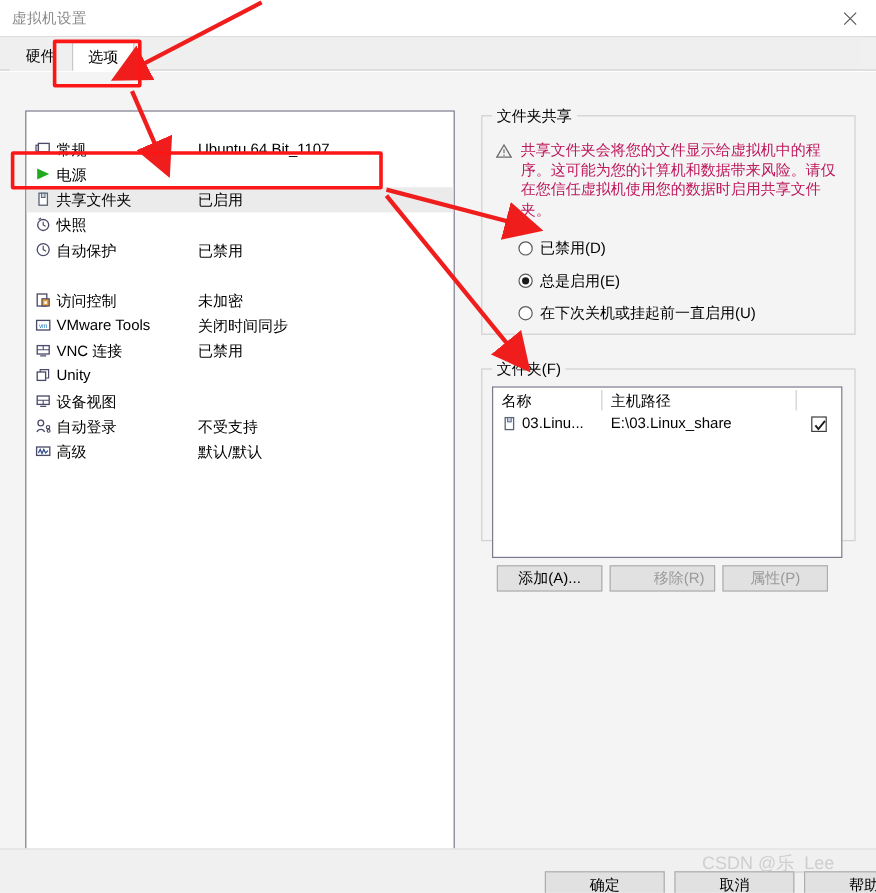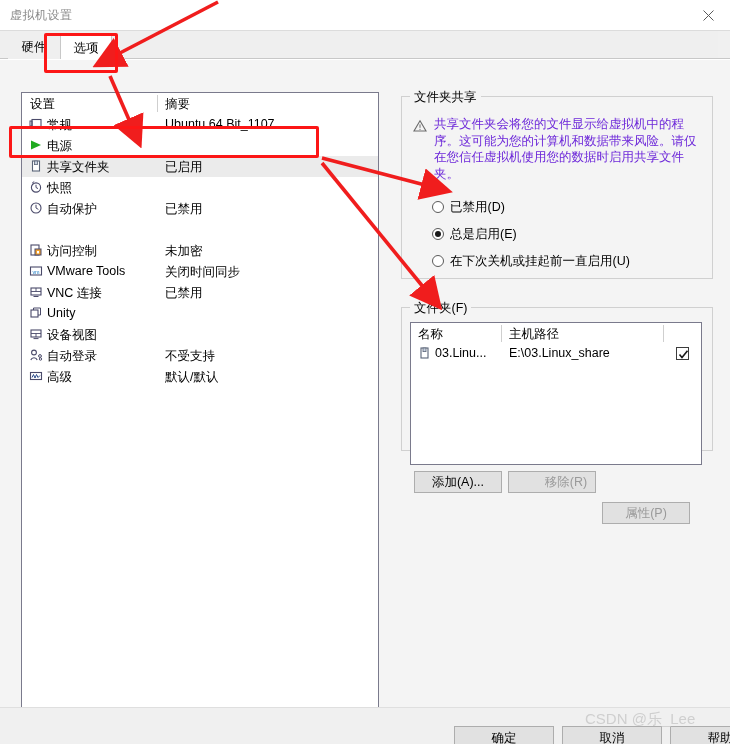--- a/index.html
+++ b/index.html
@@ -104,21 +104,21 @@
   }
   .grp-title{
     position:absolute;top:-8px;left:8px;background:#f4f4f4;
     padding:0 4px;font-size:12.5px;
   }
   #warn-icon{
     position:absolute;left:11px;top:22px;width:14px;height:14px;
   }
   #warn-text{
     position:absolute;left:32px;top:20px;width:266px;
-    font-size:12.5px;line-height:16.5px;color:#6d28d9;font-family:Liberation Mono, monospace;
+    font-size:12.5px;line-height:16.5px;color:#be185d;
   }
   .radio-row{
     position:absolute;left:30px;width:280px;height:20px;
     font-size:12.5px;cursor:pointer;
   }
   .radio-mark{
     position:absolute;left:0;top:3px;width:12px;height:12px;
     border:1px solid #5a5a5a;border-radius:50%;
     background:#fff;box-sizing:border-box;
   }
@@ -158,21 +158,21 @@
   .fbtn{
     position:absolute;top:163px;height:22px;width:88px;
     border:1px solid #adadad;background:#e1e1e1;
     font-size:12.5px;font-family:inherit;
     display:flex;align-items:center;justify-content:center;
     box-sizing:border-box;cursor:pointer;
   }
   .fbtn.disabled{color:#9a9a9a;cursor:default;}
   #btn-add{left:12px;}
   #btn-remove{left:106px;padding-left:28px;}
-  #btn-props{left:200px;margin-top:31px;}
+  #btn-props{left:200px;}
   
   #footer{
     position:absolute;left:0;top:676px;width:730px;height:68px;
     background:#f0f0f0;border-top:1px solid #dfdfdf;
   }
   .footbtn{
     position:absolute;top:18px;height:25px;width:100px;
     border:1px solid #adadad;background:#e1e1e1;
     font-size:12.5px;
     display:flex;align-items:center;justify-content:center;
@@ -212,25 +212,20 @@
 
   <div id="tabstrip">
     <div id="tabstrip-line"></div>
     <div class="tab" id="tab-hardware">硬件</div>
     <div class="tab" id="tab-options">选项</div>
   </div>
 
   <div id="content">
 
     <div id="left-list">
-      <div id="list-header">
-        <div class="hcell" id="hdr-setting">设置</div>
-        <div id="hdr-divider"></div>
-        <div class="hcell" id="hdr-summary">摘要</div>
-      </div>
 
       <div class="list-row" style="top:21px">
         <span class="row-icon">
           <svg width="14" height="14" viewBox="0 0 14 14">
               <rect x="3" y="2.5" width="9" height="7" fill="none" stroke="#4a4a6a" stroke-width="1.1"></rect>
               <rect x="1" y="4" width="2" height="5" fill="none" stroke="#4a4a6a" stroke-width="1"></rect>
             </svg>
         </span>
         <span class="row-label">常规</span>
         <span class="row-summary">Ubuntu 64 Bit_1107</span>

